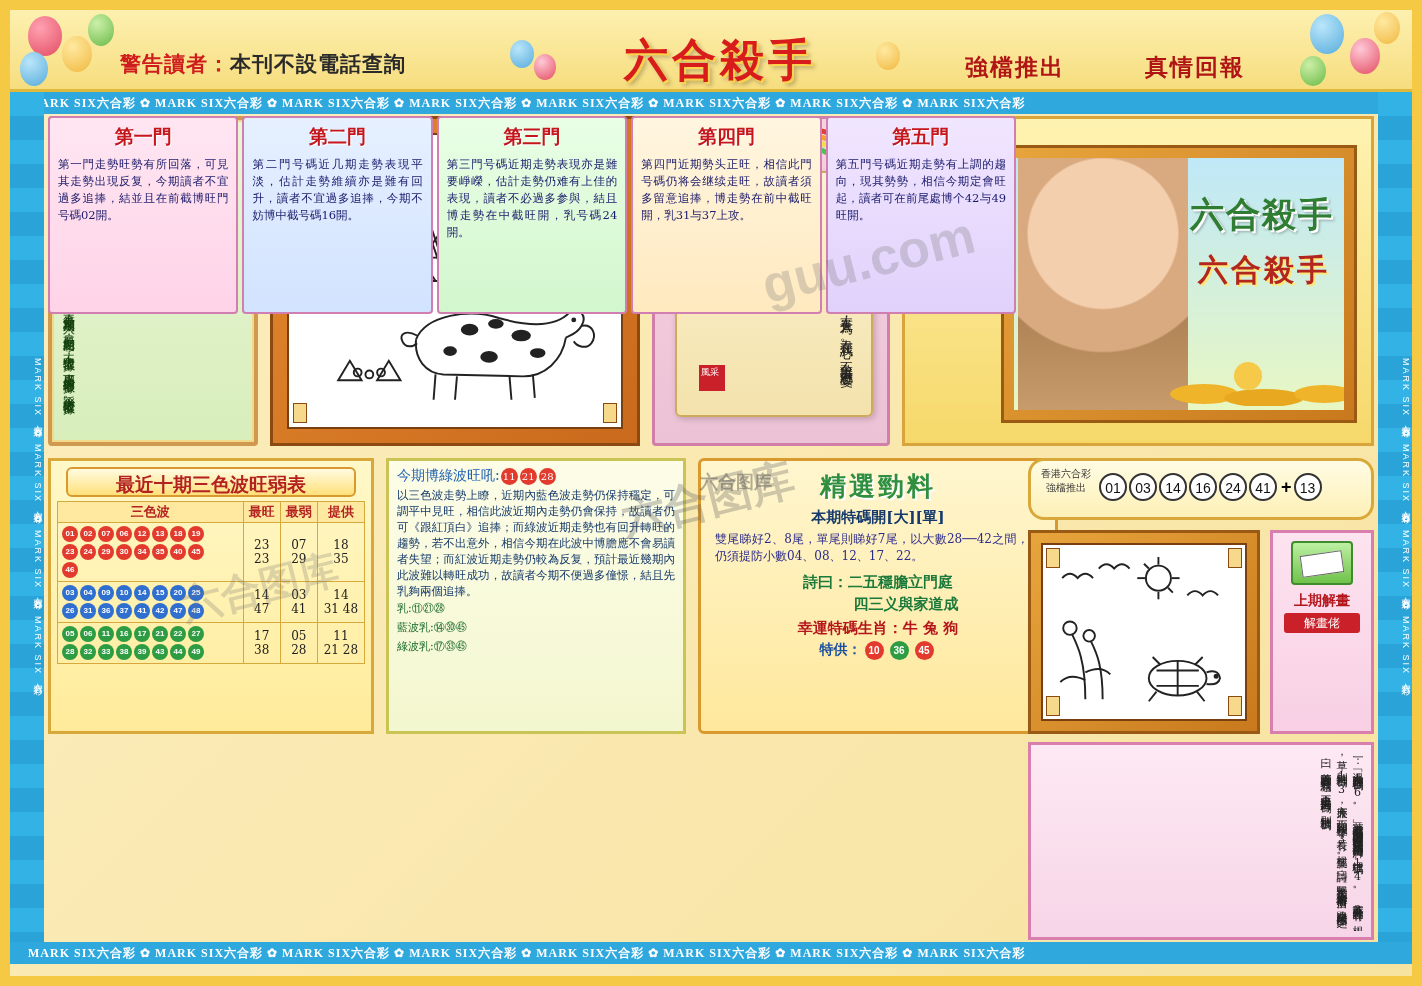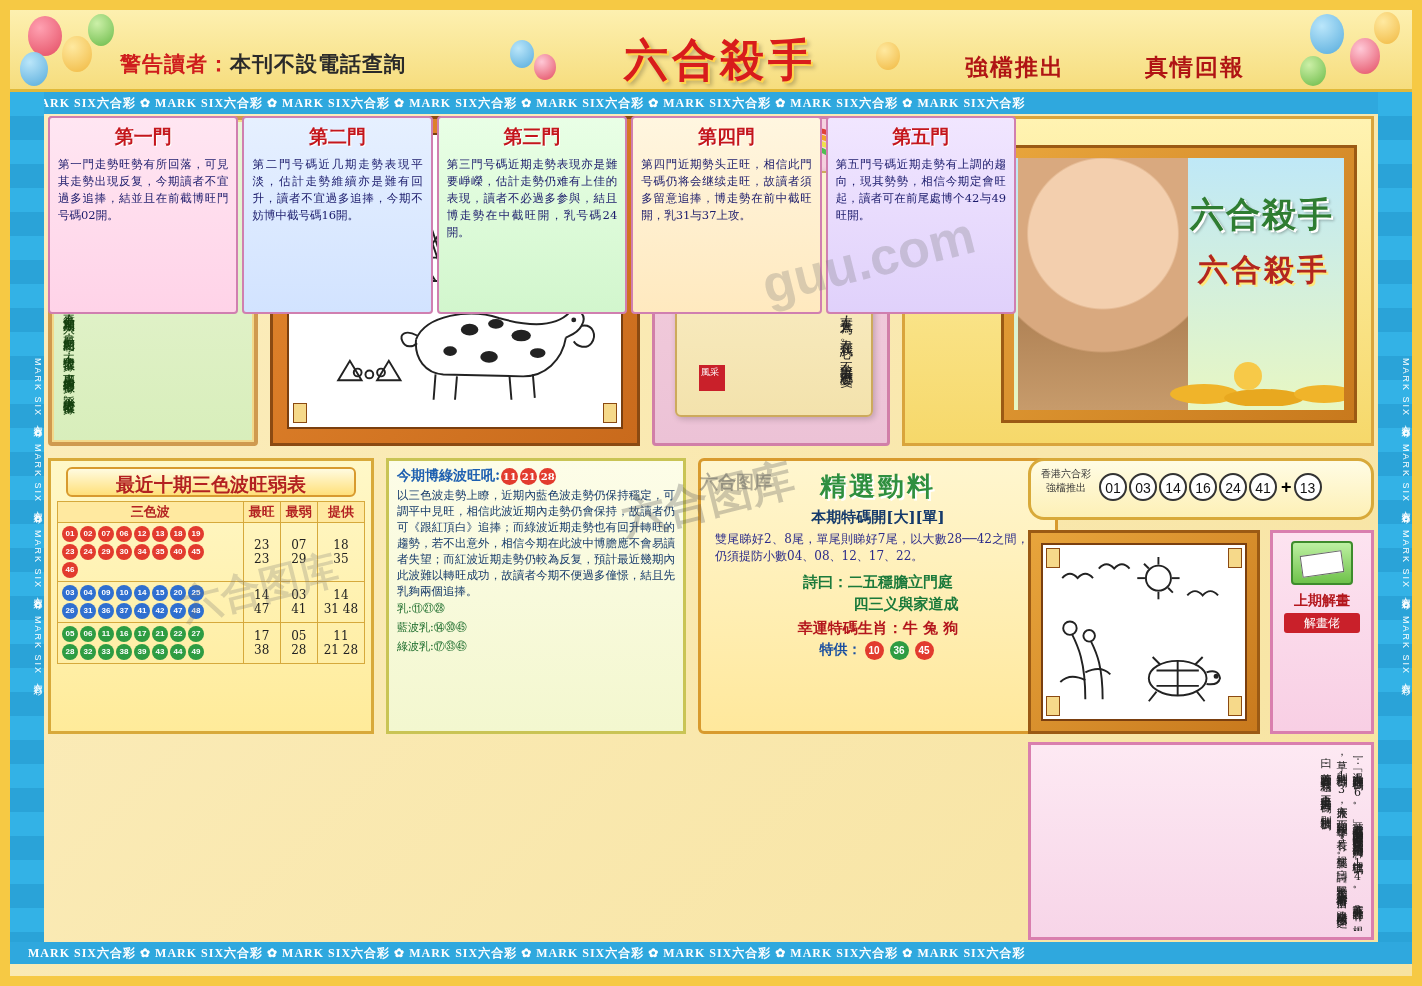--- a/index.html
+++ b/index.html
@@ -201,21 +201,21 @@
     font-weight:bold;
   }
   .ball.r{background:#e23b2e;} .ball.b{background:#2f6fd0;} .ball.g{background:#2e9c42;}
   
   .analysis{
     left:338px; top:342px; width:300px; height:276px;
     background:linear-gradient(180deg,#fdfde8,#f3f7cf);
     border:3px solid #c9c455;
   }
   .ana-head{
-    font-family:"DejaVu Serif", serif; font-weight:bold; font-size:14px;
+    font-family:"DejaVu Serif", serif; font-weight:normal; font-size:14px;
     color:#1d5fb0; padding:6px 22px 2px 8px;
   }
   .ana-head .num{
     display:inline-block;width:17px;height:17px;border-radius:50%;
     background:#e23b2e;color:#fff;font-size:10px;line-height:17px;text-align:center;
     margin:0 1px; vertical-align:middle;
   }
   .ana-body{
     padding:0 8px; font-family:"DejaVu Serif", serif; font-size:11.5px;
     line-height:16px; color:#153a6b; text-align:justify;

